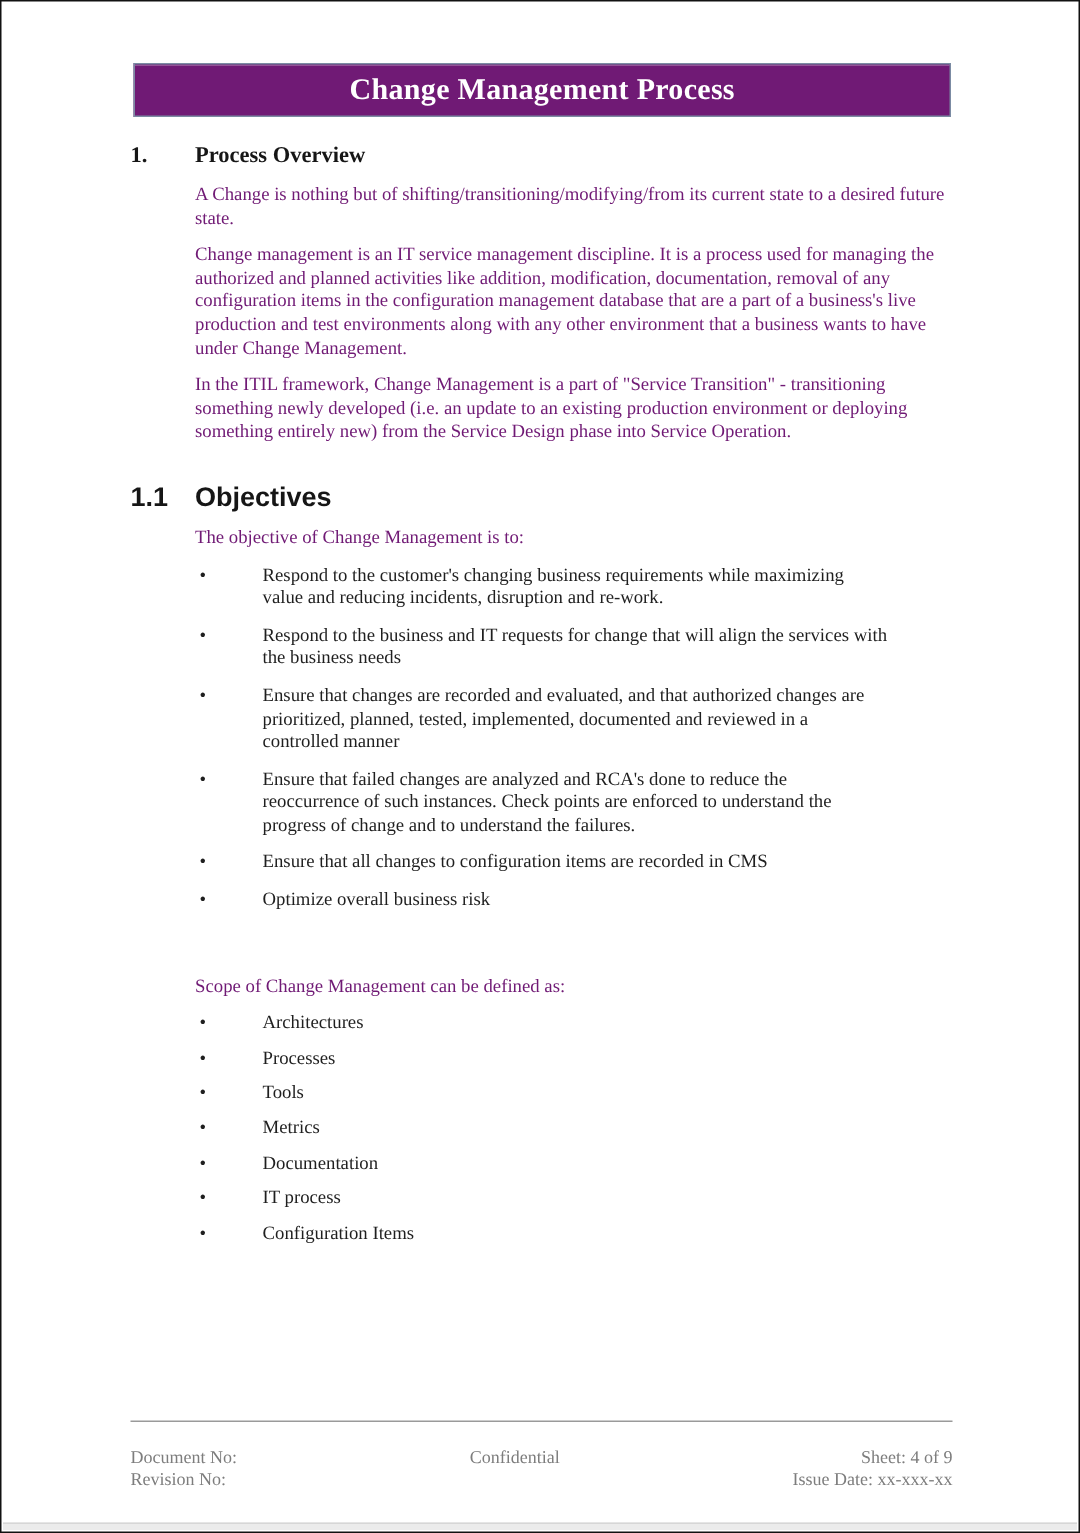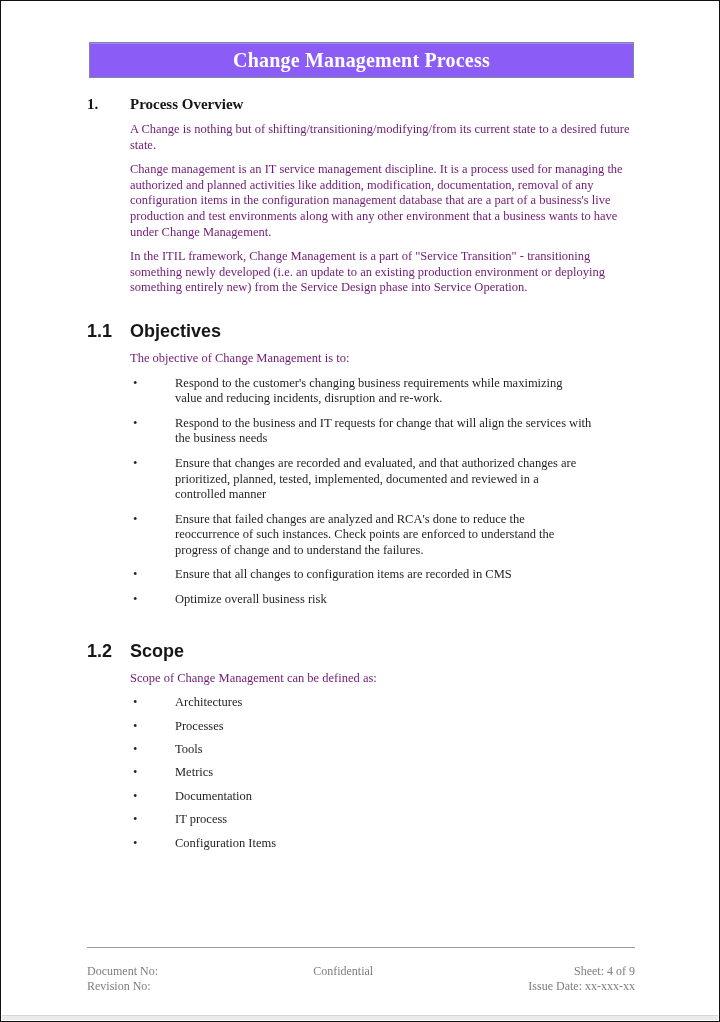--- a/index.html
+++ b/index.html
@@ -21,21 +21,21 @@
   }
 
   .content {
     position:absolute; left:86px; top:0; width:548px;
   }
 
   .title-banner {
     margin-top:41px;
     margin-left:2px;
     width:545px; height:36px;
-    background:#8b5cf6;
+    background:#701a75;
     border:1px solid #7b8ba3;
     box-shadow:inset 0 1px 0 rgba(255,255,255,0.25);
     display:flex; align-items:center; justify-content:center;
   }
   .title-banner .title-text {
     color:#ffffff; font-weight:bold; font-size:20px;
     letter-spacing:0.2px;
   }
 
   .h-row { display:flex; align-items:baseline; }
@@ -134,24 +134,20 @@
         <span>Ensure that all changes to configuration items are recorded in CMS</span>
       </li>
       <li>
         <span class="bullet">•</span>
         <span>Optimize overall business risk</span>
       </li>
     </ul>
 
     <div class="spacer-scope"></div>
 
-    <div class="h-row h2-row">
-      <span class="h-num">1.2</span>
-      <span>Scope</span>
-    </div>
     <p class="body-text intro">Scope of Change Management can be defined as:</p>
 
     <ul class="doc-list scope-list">
       <li>
         <span class="bullet">•</span>
         <span>Architectures</span>
       </li>
       <li>
         <span class="bullet">•</span>
         <span>Processes</span>

